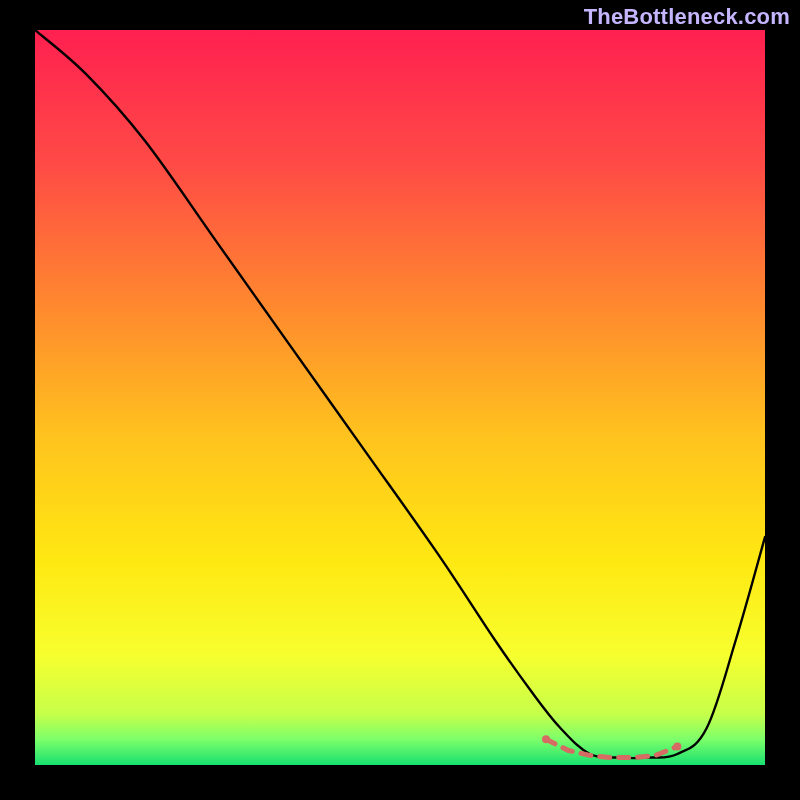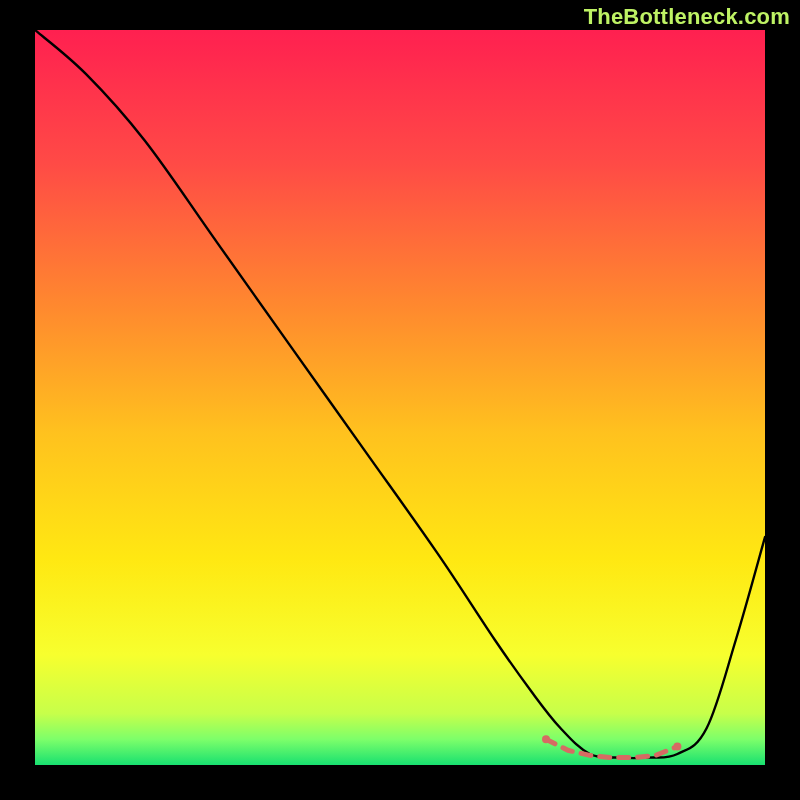--- a/index.html
+++ b/index.html
@@ -16,21 +16,21 @@
     width: 800px;
     height: 800px;
     background: #000;
   }
   .watermark {
     position: absolute;
     top: 4px;
     right: 10px;
     font-size: 22px;
     font-weight: 600;
-    color: #bef264;
+    color: #c4b5fd;
     letter-spacing: 0.2px;
     z-index: 5;
   }
   .plot-area {
     position: absolute;
     left: 35px;
     top: 30px;
     width: 730px;
     height: 735px;
     overflow: hidden;

